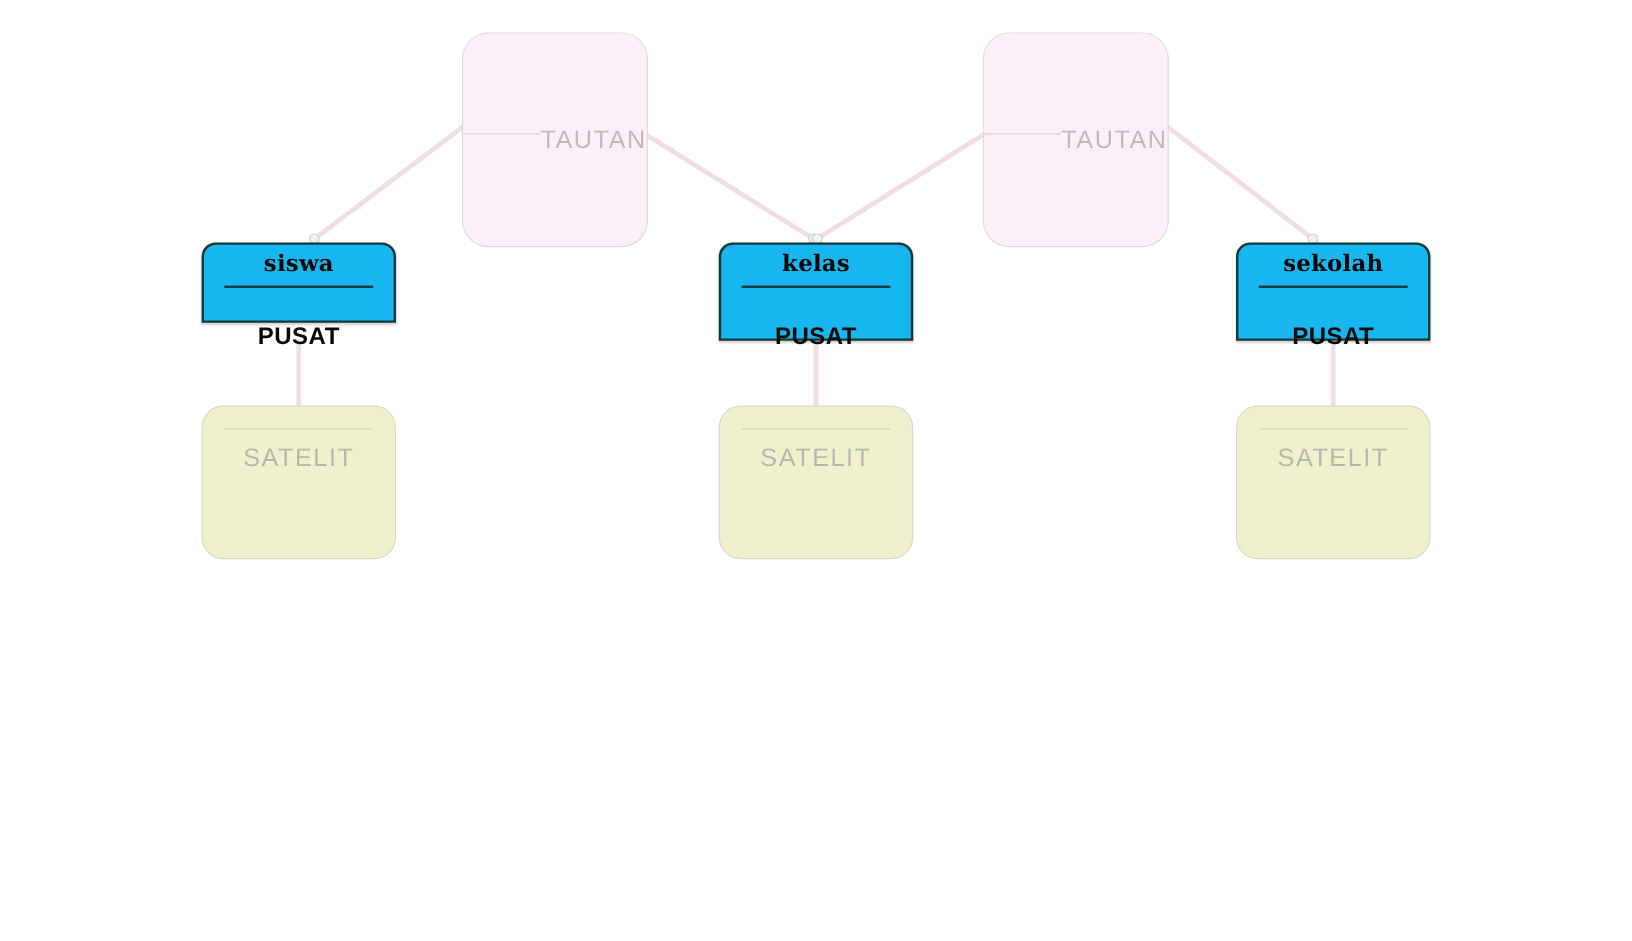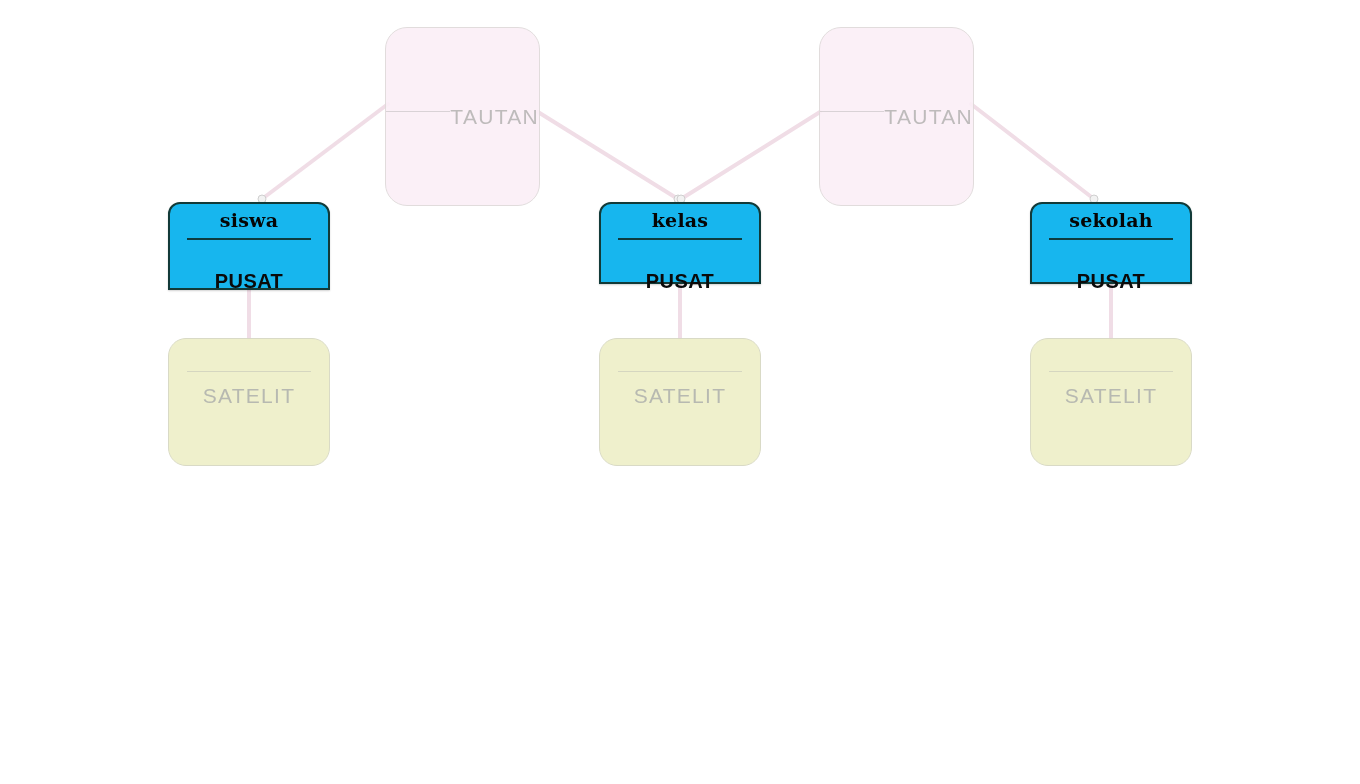--- a/index.html
+++ b/index.html
@@ -103,21 +103,21 @@
 
   
   .node-satelit {
     background: #eff0ca;
     border: 1px solid #d8d9c4;
     border-radius: 18px;
     display: flex;
     flex-direction: column;
     align-items: center;
     justify-content: flex-start;
-    padding-top: 32px;
+    padding-top: 18px;
     opacity: 0.95;
   }
   .node-satelit .node-divider {
     width: 78%;
     height: 0;
     border-top: 1px solid #d3d4bd;
     margin-bottom: 12px;
   }
   .node-satelit .node-label {
     font-family: "Liberation Sans", sans-serif;
@@ -153,21 +153,21 @@
   <div class="node node-tautan" style="left: 385px; top: 27px; width: 155px; height: 179px;">
     <div class="node-divider"></div>
     <div class="node-label">TAUTAN</div>
   </div>
 
   <div class="node node-tautan" style="left: 819px; top: 27px; width: 155px; height: 179px;">
     <div class="node-divider"></div>
     <div class="node-label">TAUTAN</div>
   </div>
 
-  <div class="node node-pusat" style="left: 168px; top: 202px; width: 162px; height: 88px;">
+  <div class="node node-pusat" style="left: 168px; top: 202px; width: 162px; height: 67px;">
     <div class="node-title">siswa</div>
     <div class="node-divider"></div>
     <div class="node-subtitle">PUSAT</div>
   </div>
 
   <div class="node node-pusat" style="left: 599px; top: 202px; width: 162px; height: 82px;">
     <div class="node-title">kelas</div>
     <div class="node-divider"></div>
     <div class="node-subtitle">PUSAT</div>
   </div>

